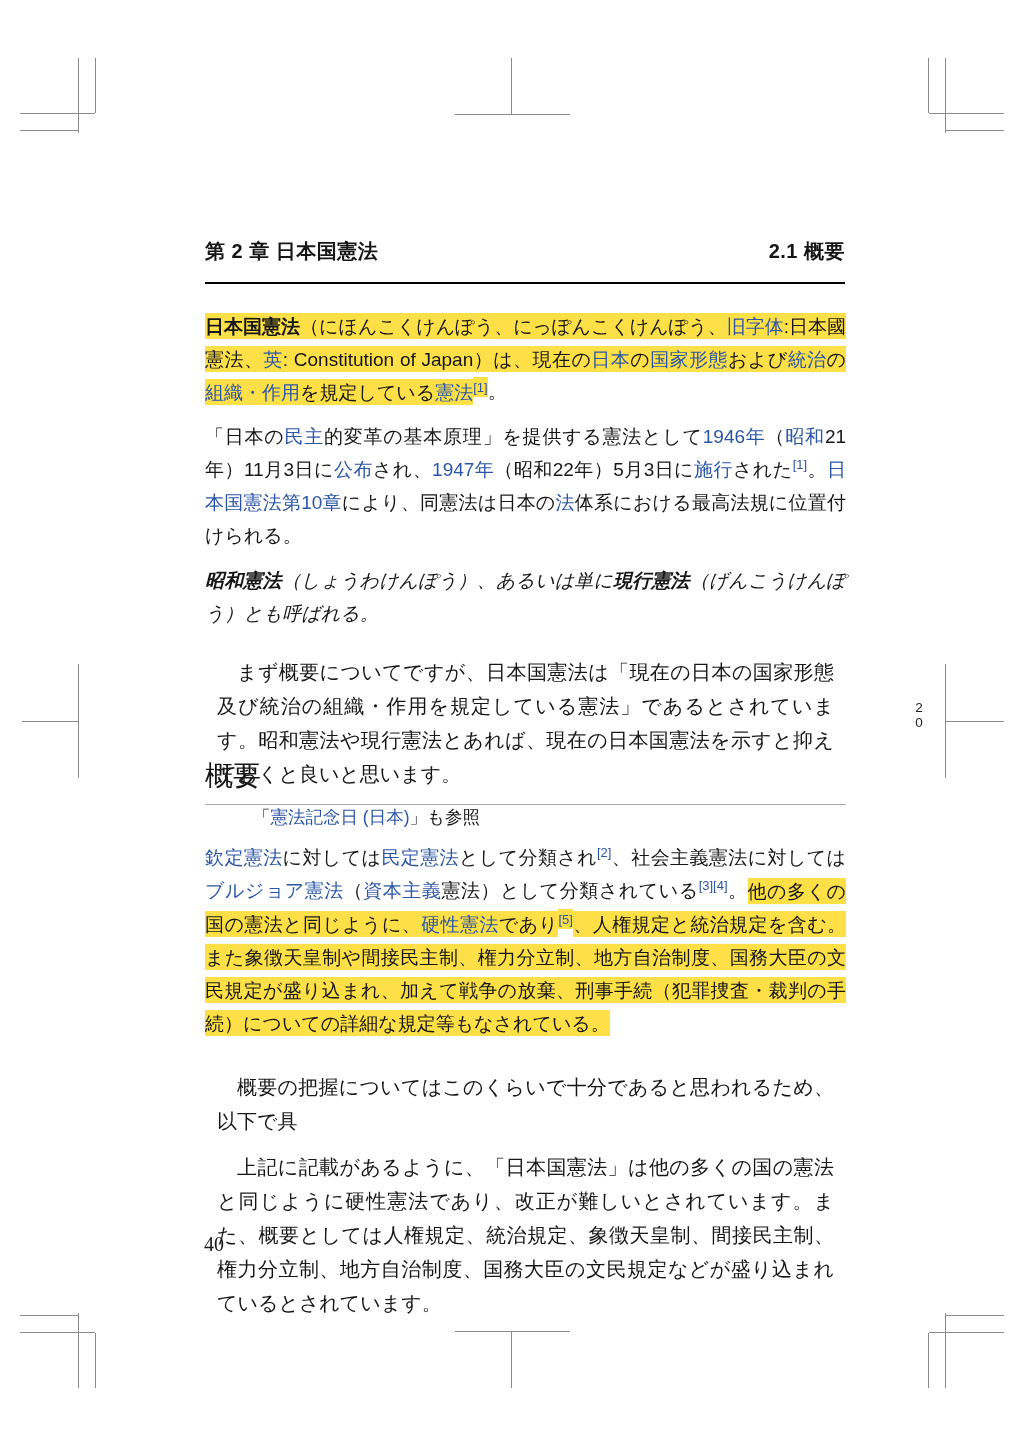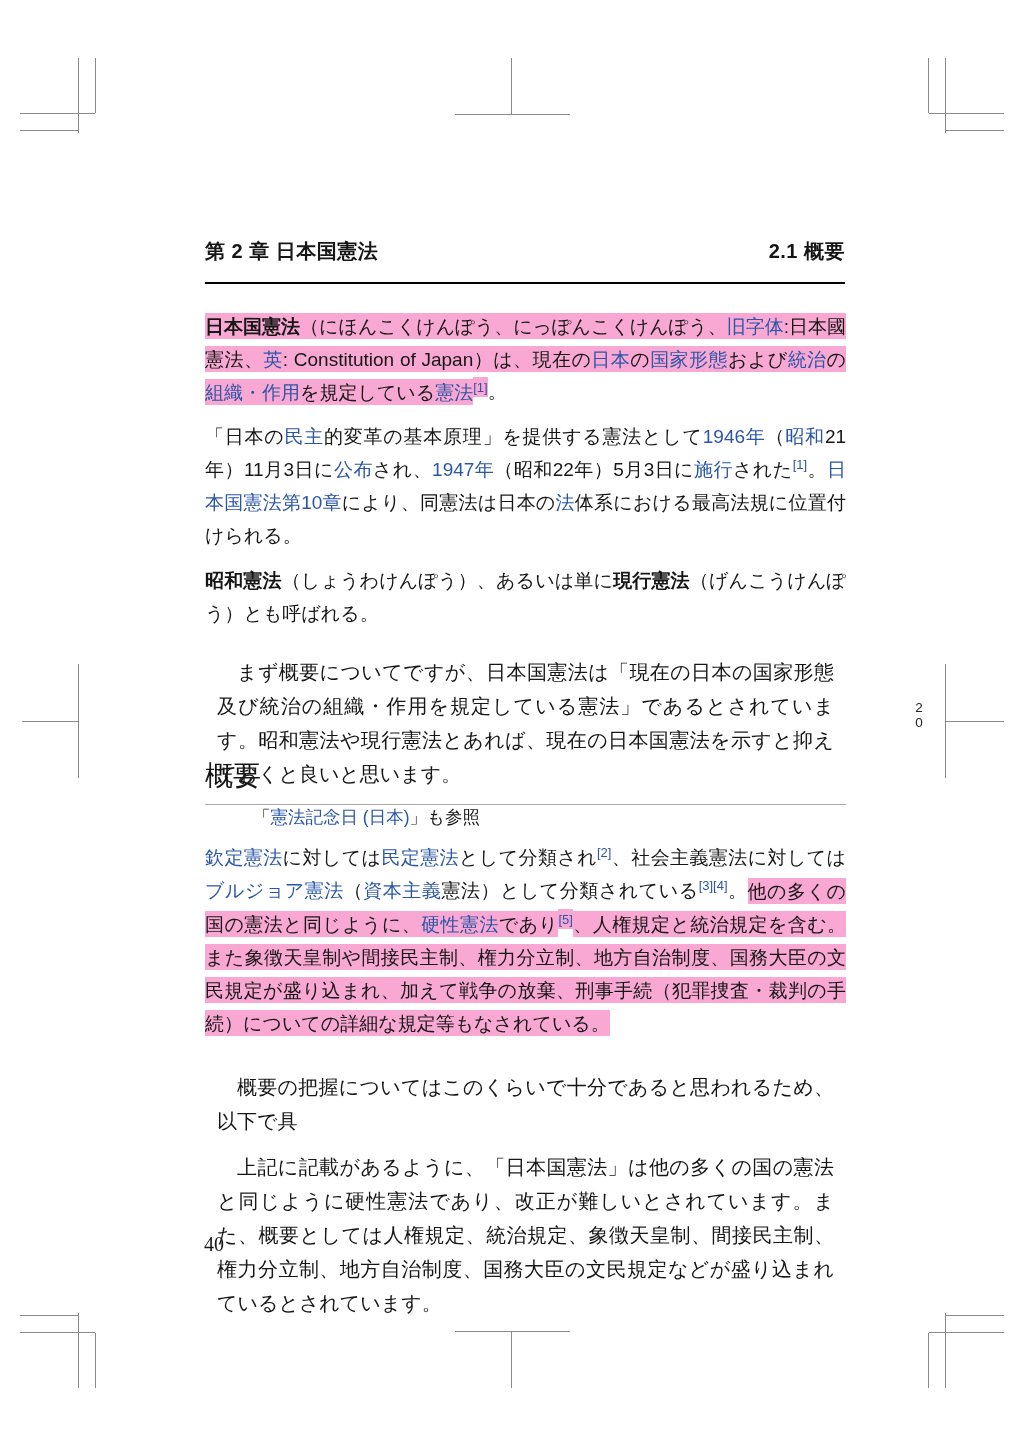--- a/index.html
+++ b/index.html
@@ -11,21 +11,21 @@
 
   
   .hdr{position:absolute;left:205px;width:640px;top:238px;display:flex;justify-content:space-between;
        font-weight:bold;font-size:20px;letter-spacing:.5px;}
   .hdr-rule{position:absolute;left:205px;width:640px;top:282px;height:2px;background:#000;}
 
   
   .excerpt{position:absolute;left:205px;width:641px;font-size:19px;line-height:33px;
            text-align:justify;text-justify:inter-ideograph;}
   .excerpt p{margin:0 0 12px 0;}
-  .hl{background:#f9a8d4;padding:2.5px 0;}
+  .hl{background:#fde047;padding:2.5px 0;}
   .link{color:#2b56a6;}
   .bold{font-weight:bold;}
   .sup{font-size:13px;position:relative;top:-7px;line-height:0;}
 
   
   .body-text{position:absolute;left:205px;width:641px;font-family:"Liberation Serif","DejaVu Serif",serif;
              font-size:20px;line-height:34px;text-align:justify;}
   .body-text p{margin:12px;text-indent:1em;}
 
   
@@ -83,21 +83,21 @@
 
   <div class="hdr">
     <span>第 2 章 日本国憲法</span>
     <span>2.1 概要</span>
   </div>
   <div class="hdr-rule"></div>
 
   <div class="excerpt" style="top:309px;">
     <p><span class="hl bold">日本国憲法</span><span class="hl">（にほんこくけんぽう、にっぽんこくけんぽう、</span><span class="hl link">旧字体</span><span class="hl">:日本國憲法、</span><span class="hl link">英</span><span class="hl">: Constitution of Japan）は、現在の</span><span class="hl link">日本</span><span class="hl">の</span><span class="hl link">国家形態</span><span class="hl">および</span><span class="hl link">統治</span><span class="hl">の</span><span class="hl link">組織・作用</span><span class="hl">を規定している</span><span class="hl link">憲法</span><span class="hl link sup">[1]</span><span class="">。</span></p>
     <p><span class="">「日本の</span><span class="link">民主</span><span class="">的変革の基本原理」を提供する憲法として</span><span class="link">1946年</span><span class="">（</span><span class="link">昭和</span><span class="">21年）11月3日に</span><span class="link">公布</span><span class="">され、</span><span class="link">1947年</span><span class="">（昭和22年）5月3日に</span><span class="link">施行</span><span class="">された</span><span class="link sup">[1]</span><span class="">。</span><span class="link">日本国憲法第10章</span><span class="">により、同憲法は日本の</span><span class="link">法</span><span class="">体系における最高法規に位置付けられる。</span></p>
-    <p style=""><span class="bold">昭和憲法</span><span class="">（しょうわけんぽう）、あるいは単に</span><span class="bold">現行憲法</span><span class="">（げんこうけんぽう）とも呼ばれる。</span></p>
+    <p style="font-style:italic;"><span class="bold">昭和憲法</span><span class="">（しょうわけんぽう）、あるいは単に</span><span class="bold">現行憲法</span><span class="">（げんこうけんぽう）とも呼ばれる。</span></p>
   </div>
 
   <div class="body-text" style="top:643px;">
     <p>まず概要についてですが、日本国憲法は「現在の日本の国家形態及び統治の組織・作用を規定している憲法」であるとされています。昭和憲法や現行憲法とあれば、現在の日本国憲法を示すと抑えておくと良いと思います。</p>
   </div>
 
   <div class="sec-head">概要</div>
 
   <div class="ref-line"><span class="">「</span><span class="link">憲法記念日 (日本)</span><span class="">」も参照</span></div>
 

